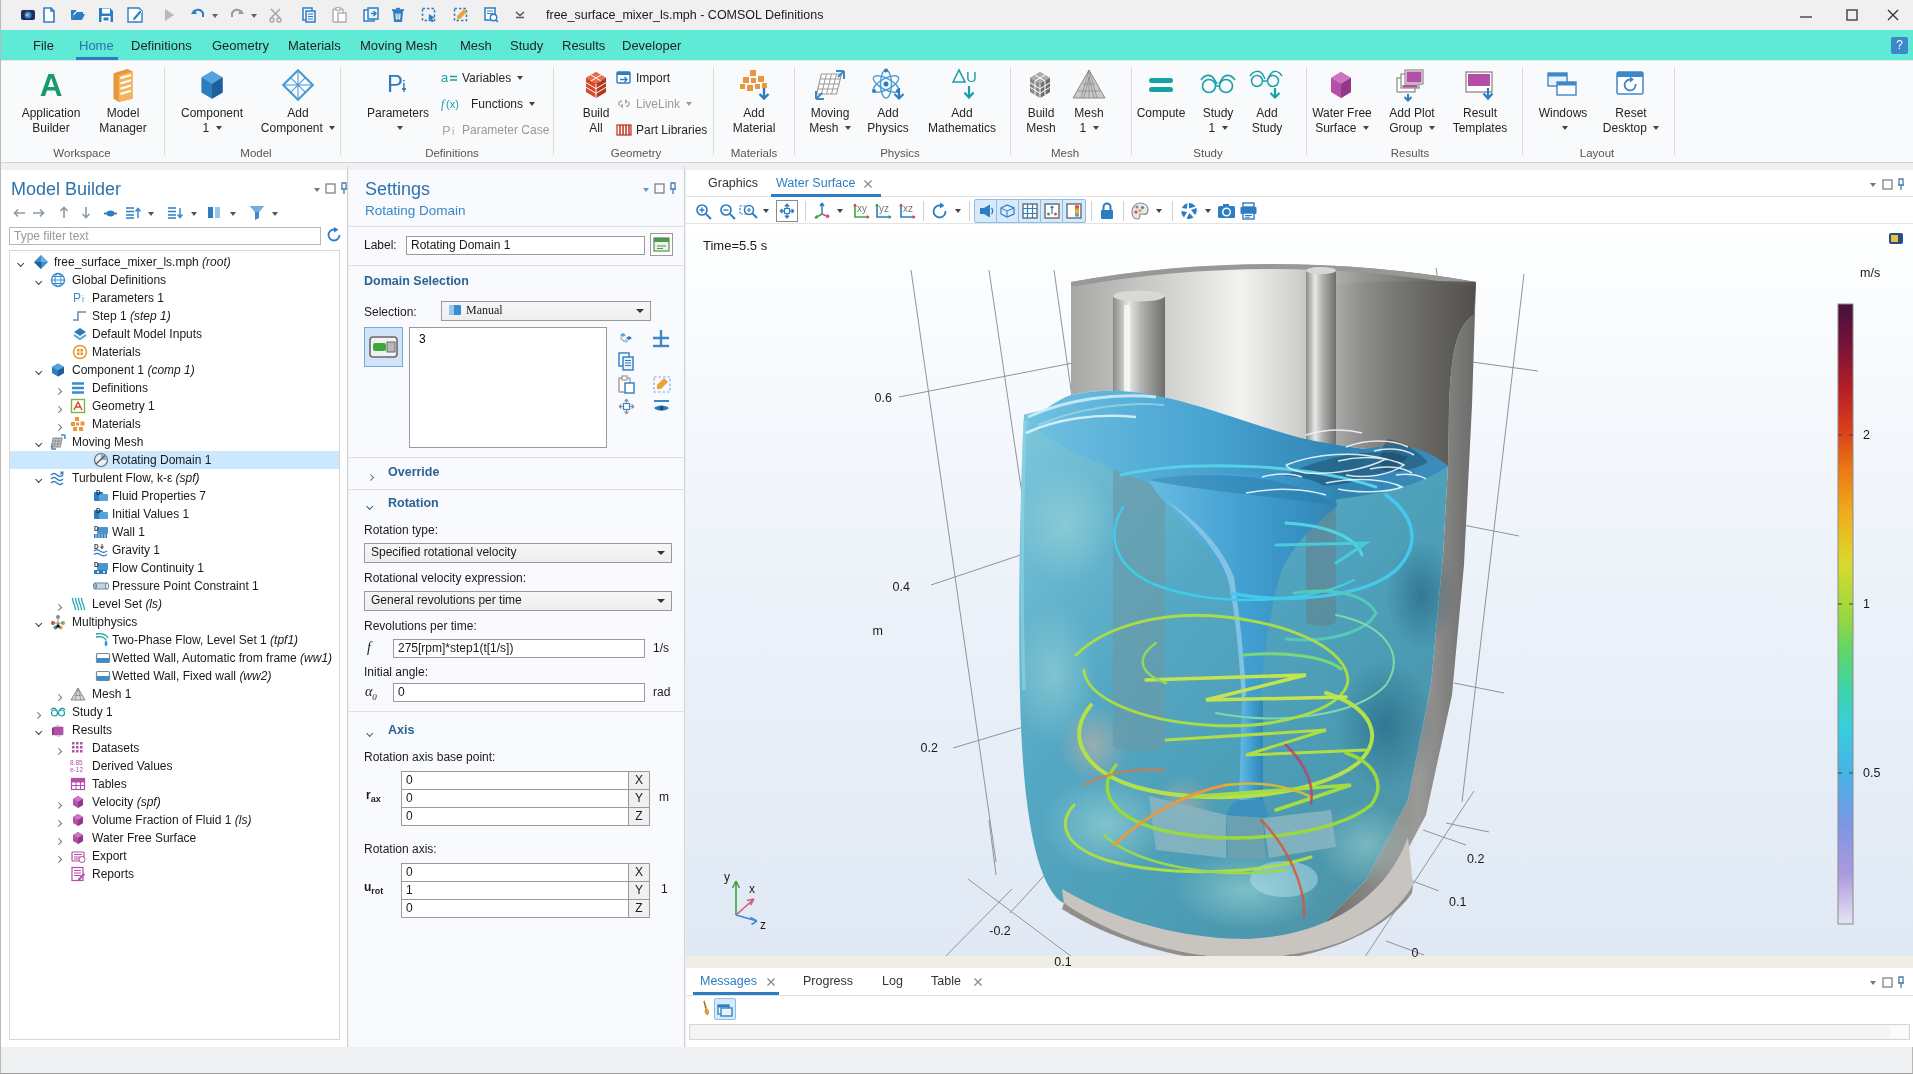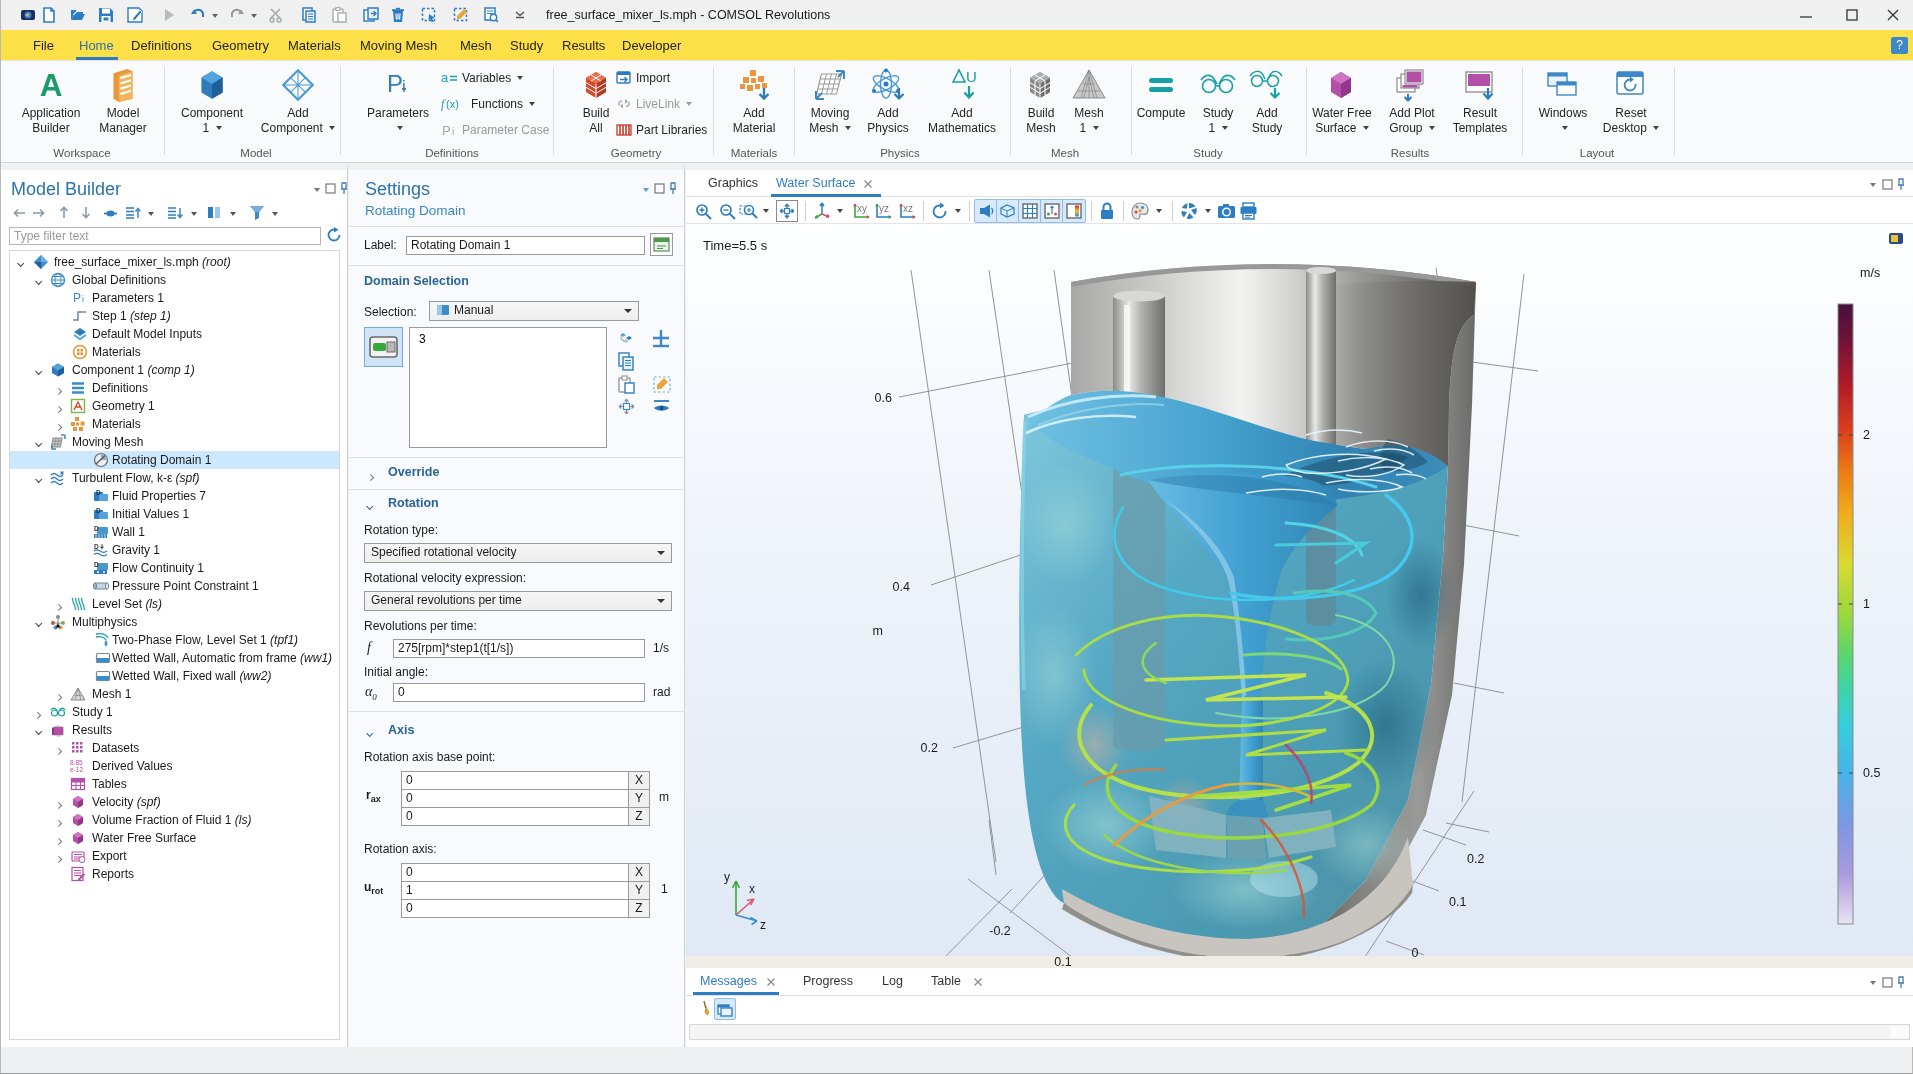--- a/index.html
+++ b/index.html
@@ -2,21 +2,21 @@
 <html><head><meta charset="utf-8"><style>
 *{margin:0;padding:0;box-sizing:border-box;}
 html,body{width:1913px;height:1074px;overflow:hidden;background:#e9e9e9;font-family:"Liberation Sans",sans-serif;-webkit-font-smoothing:antialiased;}
 .abs{position:absolute;}
 #app{position:absolute;left:0;top:0;width:1913px;height:1074px;background:#eef0f2;border-left:1px solid #b9b9b9;border-right:1px solid #b9b9b9;border-bottom:1px solid #9a9a9a;}
 
 #titlebar{left:0;top:0;width:1913px;height:30px;background:#f0f0f0;}
 #titlebar .ti{position:absolute;top:7px;width:16px;height:16px;}
 #title-text{position:absolute;left:545px;top:8px;font-size:12.5px;color:#1a1a1a;}
 
-#menubar{left:0;top:30px;width:1913px;height:31px;background:#fde047;border-bottom:1px solid #e4e4e4;}
+#menubar{left:0;top:30px;width:1913px;height:31px;background:#5eead4;border-bottom:1px solid #e4e4e4;}
 .menu-item{position:absolute;top:8px;font-size:13px;color:#252525;}
 .menu-item.active{color:#2d72ad;}
 #home-underline{position:absolute;left:75px;top:27px;width:42px;height:3px;background:#2d7dc3;}
 
 #ribbon{left:0;top:61px;width:1913px;height:102px;background:#f9fafb;border-bottom:1px solid #d4d4d4;}
 .rdiv{position:absolute;top:6px;width:1px;height:88px;background:#dcdcdc;}
 .rlabel{position:absolute;top:86px;font-size:11.5px;color:#555;width:140px;text-align:center;}
 .rbig{position:absolute;top:4px;width:78px;text-align:center;font-size:12px;color:#252525;line-height:15px;}
 .rbig .ric{display:block;height:36px;margin:2px auto 3px;}
 .rsm{position:absolute;font-size:12px;color:#252525;height:16px;line-height:16px;white-space:nowrap;}
@@ -134,21 +134,21 @@
 <svg class="ti" style="left:482px" viewBox="0 0 16 16">
         <rect x="2" y="1" width="10" height="12" fill="#fff" stroke="#2d7dc3" stroke-width="1.5"></rect>
         <path d="M4 4 L10 4 M4 6.5 L10 6.5" stroke="#2d7dc3" stroke-width="1"></path>
         <circle cx="10.5" cy="10.5" r="3.2" fill="#fff" stroke="#2d7dc3" stroke-width="1.4"></circle>
         <path d="M12.8 12.8 L15 15" stroke="#2d7dc3" stroke-width="1.6"></path>
       </svg>
 <svg class="ti" style="left:511px" viewBox="0 0 16 16">
         <path d="M4 5 L8 8.5 L12 5" fill="none" stroke="#555" stroke-width="1.5"></path>
         <path d="M4 10.5 L12 10.5" stroke="#555" stroke-width="1.5"></path>
       </svg>
-<span id="title-text">free_surface_mixer_ls.mph - COMSOL Revolutions</span>
+<span id="title-text">free_surface_mixer_ls.mph - COMSOL Definitions</span>
 <svg class="ti" style="left:1797px;top:9px" viewBox="0 0 16 16">
         <path d="M2 8 L14 8" stroke="#333" stroke-width="1.3"></path>
       </svg>
 <svg class="ti" style="left:1843px;top:7px" viewBox="0 0 16 16">
         <rect x="3" y="3" width="10" height="10" fill="none" stroke="#333" stroke-width="1.3"></rect>
       </svg>
 <svg class="ti" style="left:1884px;top:7px" viewBox="0 0 16 16">
         <path d="M3 3 L13 13 M13 3 L3 13" stroke="#333" stroke-width="1.3"></path>
       </svg>
 </div>
@@ -710,21 +710,21 @@
 <span class="slabel" style="position:absolute;left:15px;top:68px;">Label:</span>
 <div class="sinput" style="left:57px;top:66px;width:239px;height:19px;">Rotating Domain 1</div>
 <div style="position:absolute;left:301px;top:63px;width:23px;height:23px;border:1px solid #9a9a9a;background:#fff;"><svg width="17" height="15" viewBox="0 0 17 15" style="margin:3px 0 0 2px">
           <rect x="1" y="1" width="15" height="13" fill="#eaf3ea" stroke="#5a8a5a" stroke-width="1.2"></rect>
           <rect x="1" y="1" width="15" height="4" fill="#4a9a4a"></rect>
           <path d="M4 9 L13 9 M4 11.5 L10 11.5" stroke="#4a9a4a" stroke-width="1"></path>
         </svg></div>
 <div class="sdivider" style="top:95px"></div>
 <div class="sec-h" style="position:absolute;left:15px;top:104px;">Domain Selection</div>
 <span class="slabel" style="position:absolute;left:15px;top:135px;">Selection:</span>
-<div class="sdrop" style="left:80px;top:131px;width:210px;height:20px;"><svg width="14" height="12" viewBox="0 0 14 12" style="vertical-align:-2px;margin-right:4px">
+<div class="sdrop" style="left:92px;top:131px;width:210px;height:20px;font-family:Liberation Serif, serif;"><svg width="14" height="12" viewBox="0 0 14 12" style="vertical-align:-2px;margin-right:4px">
           <rect x="1" y="1" width="12" height="10" rx="1" fill="#3a8ccc"></rect>
           <rect x="1" y="1" width="5" height="10" rx="1" fill="#9ec6e8"></rect>
         </svg>Manual<span class="da"></span></div>
 <div style="position:absolute;left:15px;top:157px;width:39px;height:40px;background:#cfe4f7;border:1px solid #74aad8;"><svg width="29" height="22" viewBox="0 0 29 22" style="margin:8px 0 0 4px">
           <rect x="1" y="1" width="27" height="20" rx="3" fill="#f2f2f2" stroke="#6a6a6a" stroke-width="1.6"></rect>
           <rect x="4" y="7" width="13" height="8" rx="2" fill="#3aa83a"></rect>
           <rect x="18" y="6" width="8" height="10" fill="#b8b8b8" stroke="#6a6a6a" stroke-width="1"></rect>
         </svg></div>
 <div style="position:absolute;left:60px;top:157px;width:198px;height:121px;border:1px solid #9a9a9a;background:#fff;">
         <span style="position:absolute;left:9px;top:4px;font-size:12px;">3</span>

